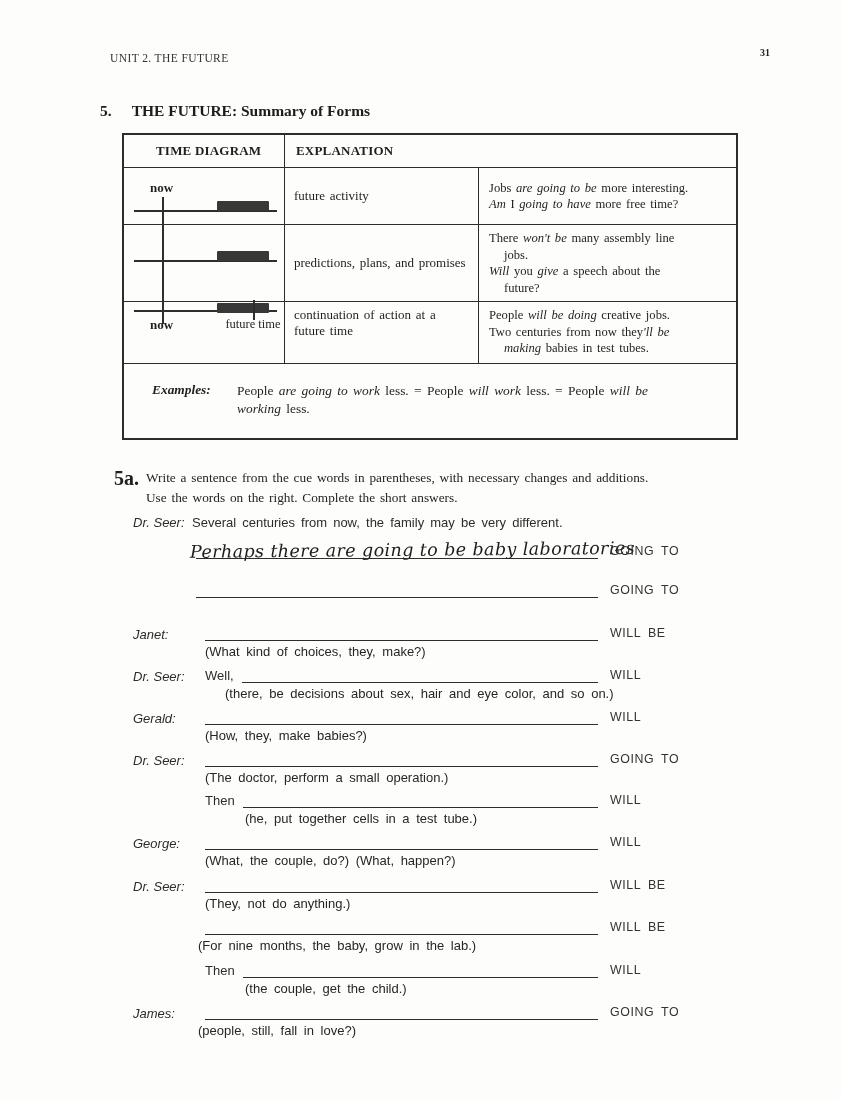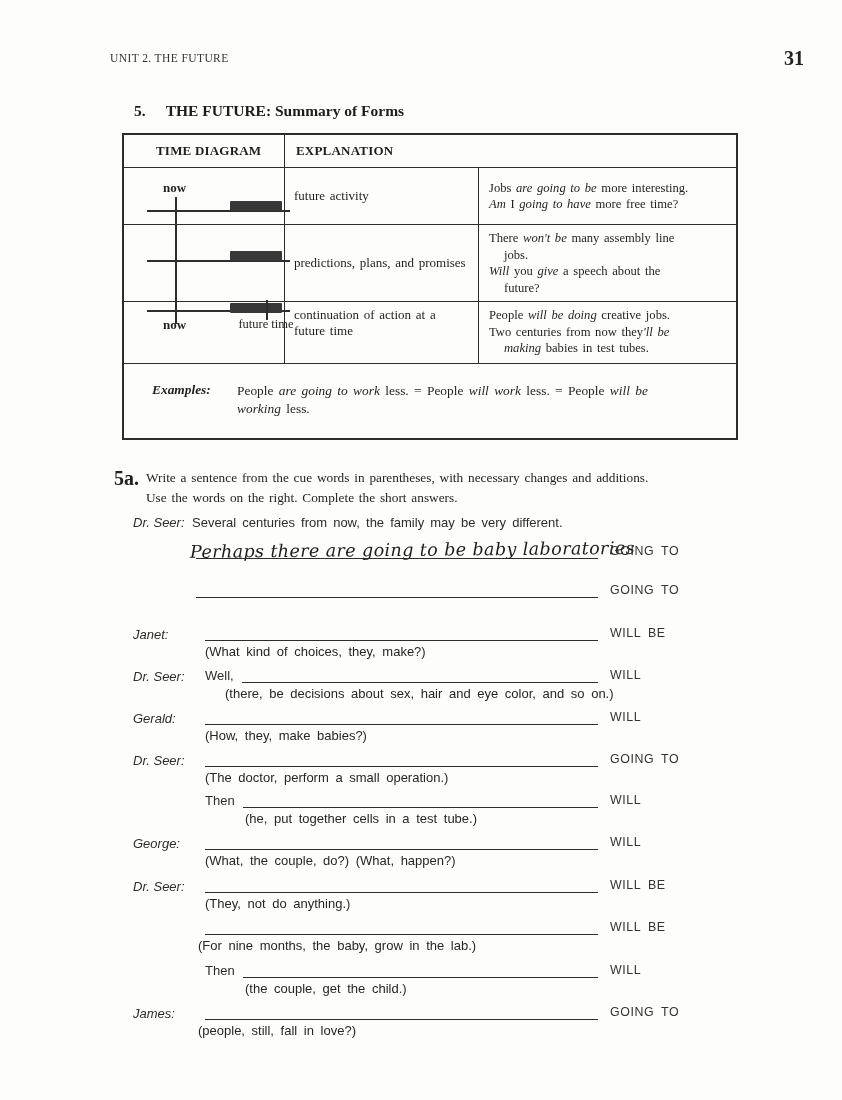--- a/index.html
+++ b/index.html
@@ -7,24 +7,24 @@
     width:842px;height:1100px;position:relative;
     background:#fdfdfc;
     font-family:"Liberation Serif", serif;
     color:#1f1f1f;
     overflow:hidden;
   }
   .page{position:absolute;inset:0;}
 
   
   .runhead{position:absolute;left:110px;top:52px;font-size:11.5px;letter-spacing:.4px;color:#343434;}
-  .pagenum{position:absolute;left:784px;top:47px;font-size:20px;font-weight:bold;color:#222;}
-
-  
-  .sec-heading{position:absolute;left:134px;top:102px;font-size:15.5px;font-weight:bold;color:#1c1c1c;}
+  .pagenum{position:absolute;left:760px;top:47px;font-size:10px;font-weight:bold;color:#222;}
+
+  
+  .sec-heading{position:absolute;left:100px;top:102px;font-size:15.5px;font-weight:bold;color:#1c1c1c;}
   .sec-heading .num{margin-right:20px;}
 
   
   .tbl{position:absolute;left:122px;top:133px;width:612px;border:2px solid #2c2c2c;box-sizing:content-box;}
   .trow{display:grid;grid-template-columns:161px 194px 1fr;border-bottom:1.6px solid #2c2c2c;}
   .c{border-right:1.6px solid #2c2c2c;}
   .c:last-child{border-right:none;}
   .thead{height:32px;}
   .thead .c{font-weight:bold;font-size:13px;letter-spacing:.2px;padding-top:8px;box-sizing:border-box;}
   .thead .h1{padding-left:32px;}
@@ -39,21 +39,21 @@
   .exl.ind{padding-left:15px;}
   .it{font-style:italic;}
 
   
   .tnote{min-height:74px;padding:9px 10px 10px 28px;box-sizing:border-box;font-size:13.4px;word-spacing:2px;}
   .note-ex{display:flex;margin-top:9px;}
   .exlab{font-weight:bold;font-style:italic;width:85px;flex:none;}
   .exbody{line-height:17.5px;width:480px;}
 
   
-  .dgo{position:absolute;left:13px;top:32px;width:175px;height:193px;pointer-events:none;}
+  .dgo{position:absolute;left:0;top:32px;width:175px;height:193px;pointer-events:none;}
   .dg-now1{position:absolute;left:26px;top:13px;font-weight:bold;font-size:13px;}
   .dg-now2{position:absolute;left:26px;top:150px;font-weight:bold;font-size:13px;}
   .dg-ft{position:absolute;left:101px;top:150px;width:56px;text-align:center;font-size:12.5px;line-height:14px;color:#262626;}
   .dg-vline{position:absolute;left:38px;top:30px;width:1.6px;height:127px;background:#2e2e2e;}
   .dg-hline{position:absolute;left:10px;width:143px;height:1.7px;background:#2e2e2e;}
   .dg-hline.h1{top:43px;}
   .dg-hline.h2{top:93px;}
   .dg-hline.h3{top:143px;}
   .dg-bar{position:absolute;left:93px;width:52px;height:10px;background:#383838;border-radius:1px;}
   .dg-bar.b1{top:34px;}

